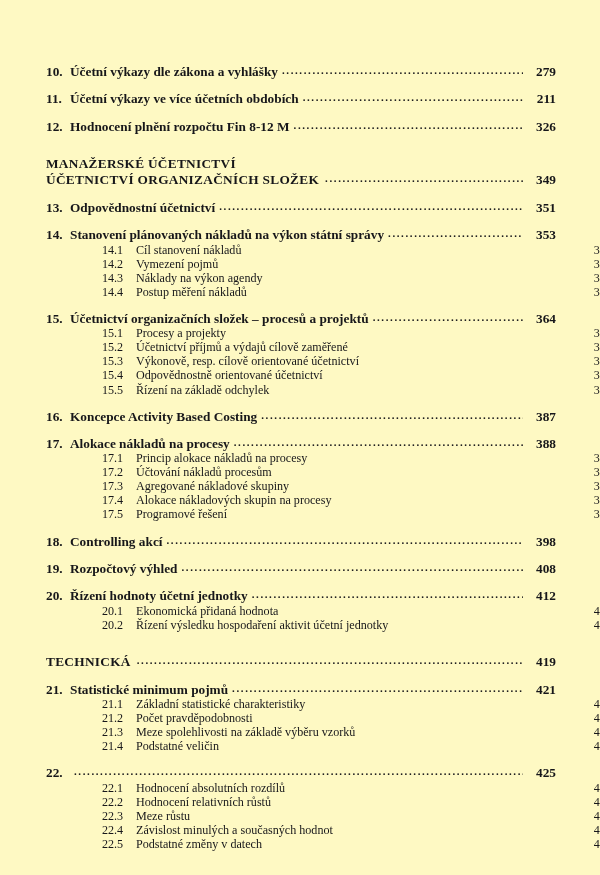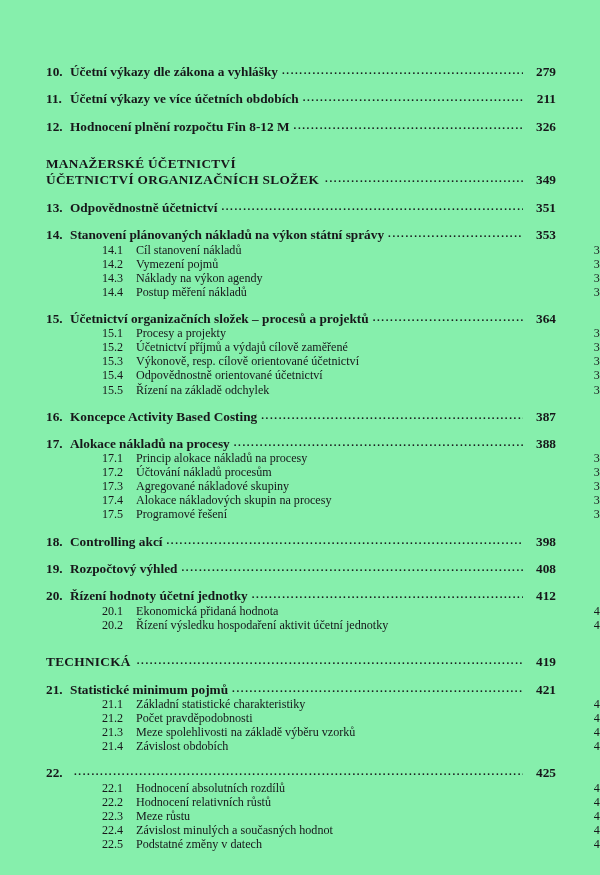--- a/index.html
+++ b/index.html
@@ -13,21 +13,21 @@
     font-family: "Liberation Serif", serif;
     color: #17171a;
     overflow: hidden;
   }
   .page {
     position: relative;
     width: 600px;
     height: 875px;
     box-sizing: border-box;
     padding: 52px 44px 4px 46px;
-    background: #86efac;
+    background: #fef9c3;
   }
   .toc {
     display: block;
   }
   
   .row {
     display: flex;
     align-items: baseline;
     width: 100%;
     line-height: 1.08;
@@ -161,21 +161,21 @@
           <span class="ptitle">MANAŽERSKÉ ÚČETNICTVÍ</span>
         </div>
         <div class="part-line">
           <span class="ptitle">ÚČETNICTVÍ ORGANIZAČNÍCH SLOŽEK</span>
           <span class="dots">........................................................................................................................</span>
           <span class="pageno">349</span>
         </div>
       </div>
       <div class="row chapter">
         <span class="num">13.</span>
-        <span class="label">Odpovědnostně účetnictví</span>
+        <span class="label">Odpovědnostní účetnictví</span>
         <span class="dots">........................................................................................................................</span>
         <span class="pageno">351</span>
       </div>
       <div class="row chapter">
         <span class="num">14.</span>
         <span class="label">Stanovení plánovaných nákladů na výkon státní správy</span>
         <span class="dots">........................................................................................................................</span>
         <span class="pageno">353</span>
       </div>
       <div class="row section">
@@ -336,21 +336,21 @@
         <span class="pageno">421</span>
       </div>
       <div class="row section">
         <span class="num">21.3</span>
         <span class="label">Meze spolehlivosti na základě výběru vzorků</span>
         <span class="dots"></span>
         <span class="pageno">423</span>
       </div>
       <div class="row section">
         <span class="num">21.4</span>
-        <span class="label">Závislost obdobích</span>
+        <span class="label">Podstatné veličin</span>
         <span class="dots"></span>
         <span class="pageno">423</span>
       </div>
       <div class="row chapter">
         <span class="num">22.</span>
         <span class="dots">........................................................................................................................</span>
         <span class="pageno">425</span>
       </div>
       <div class="row section">
         <span class="num">22.1</span>

